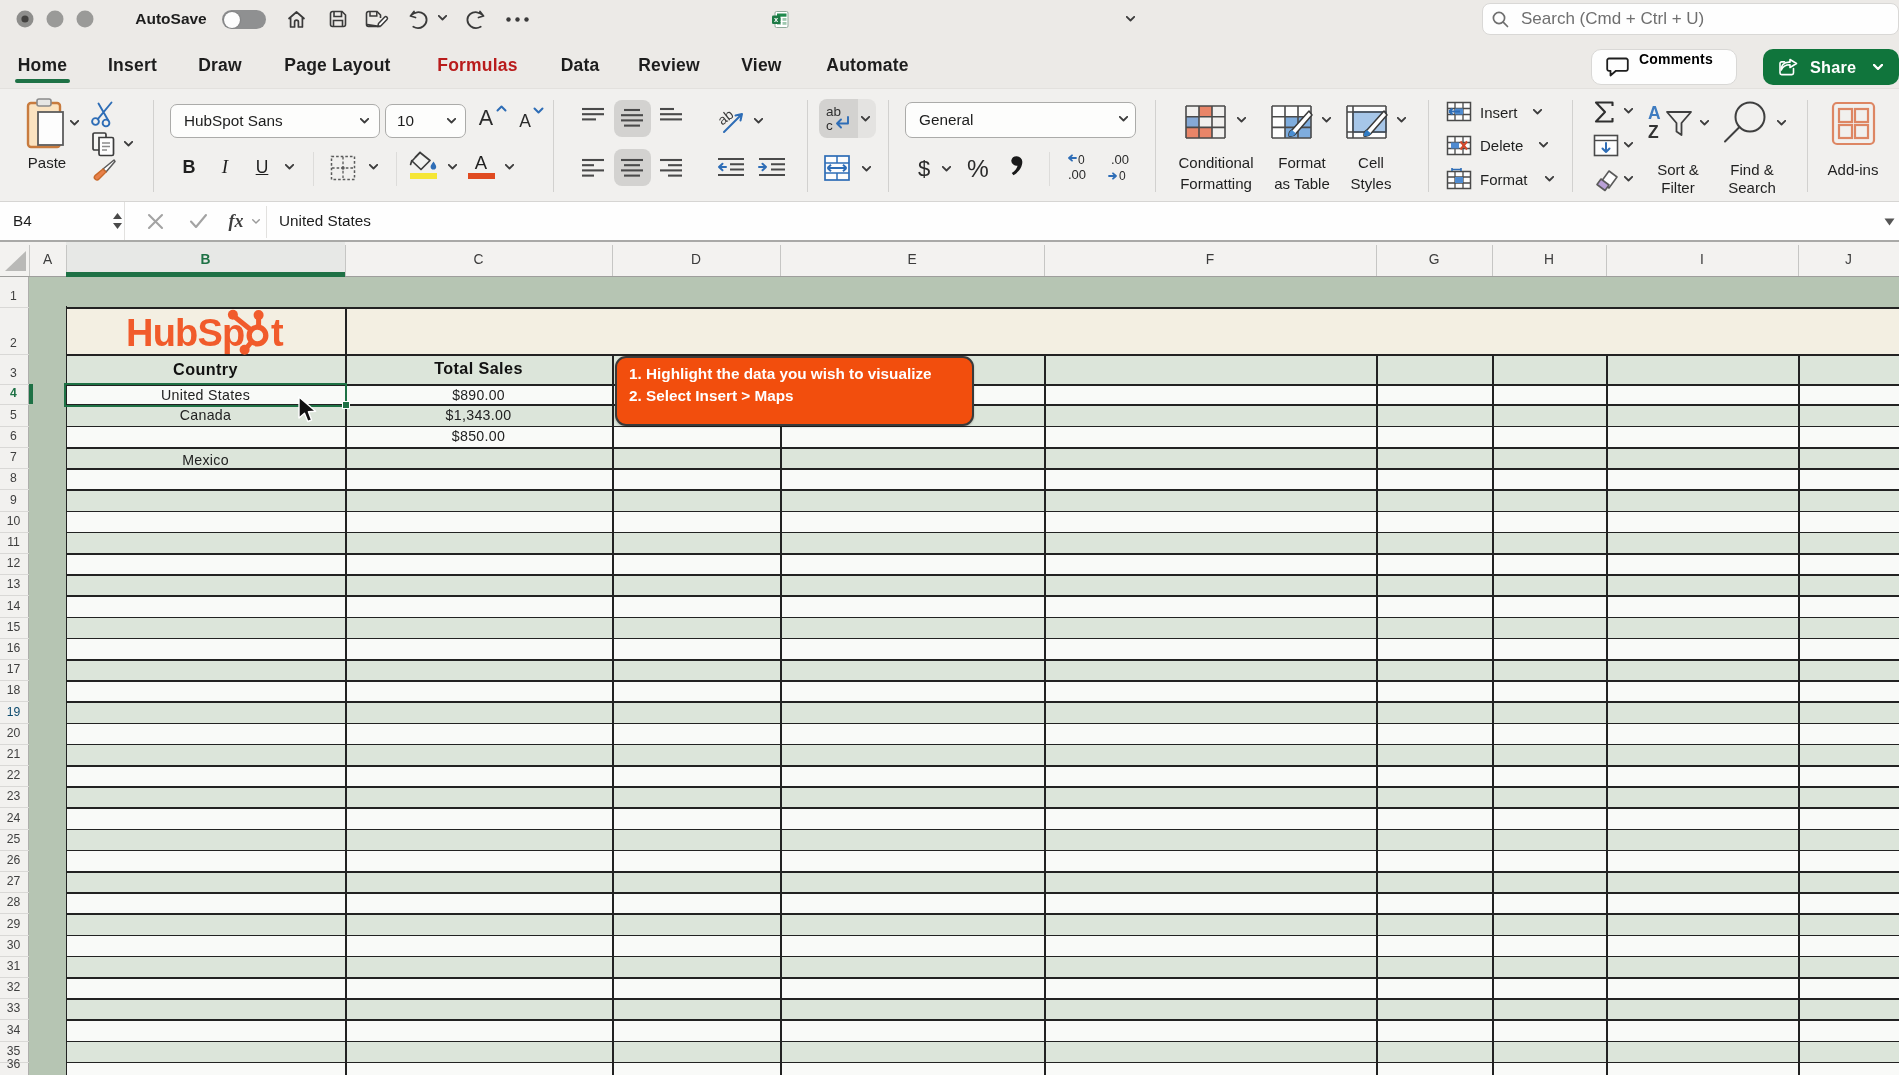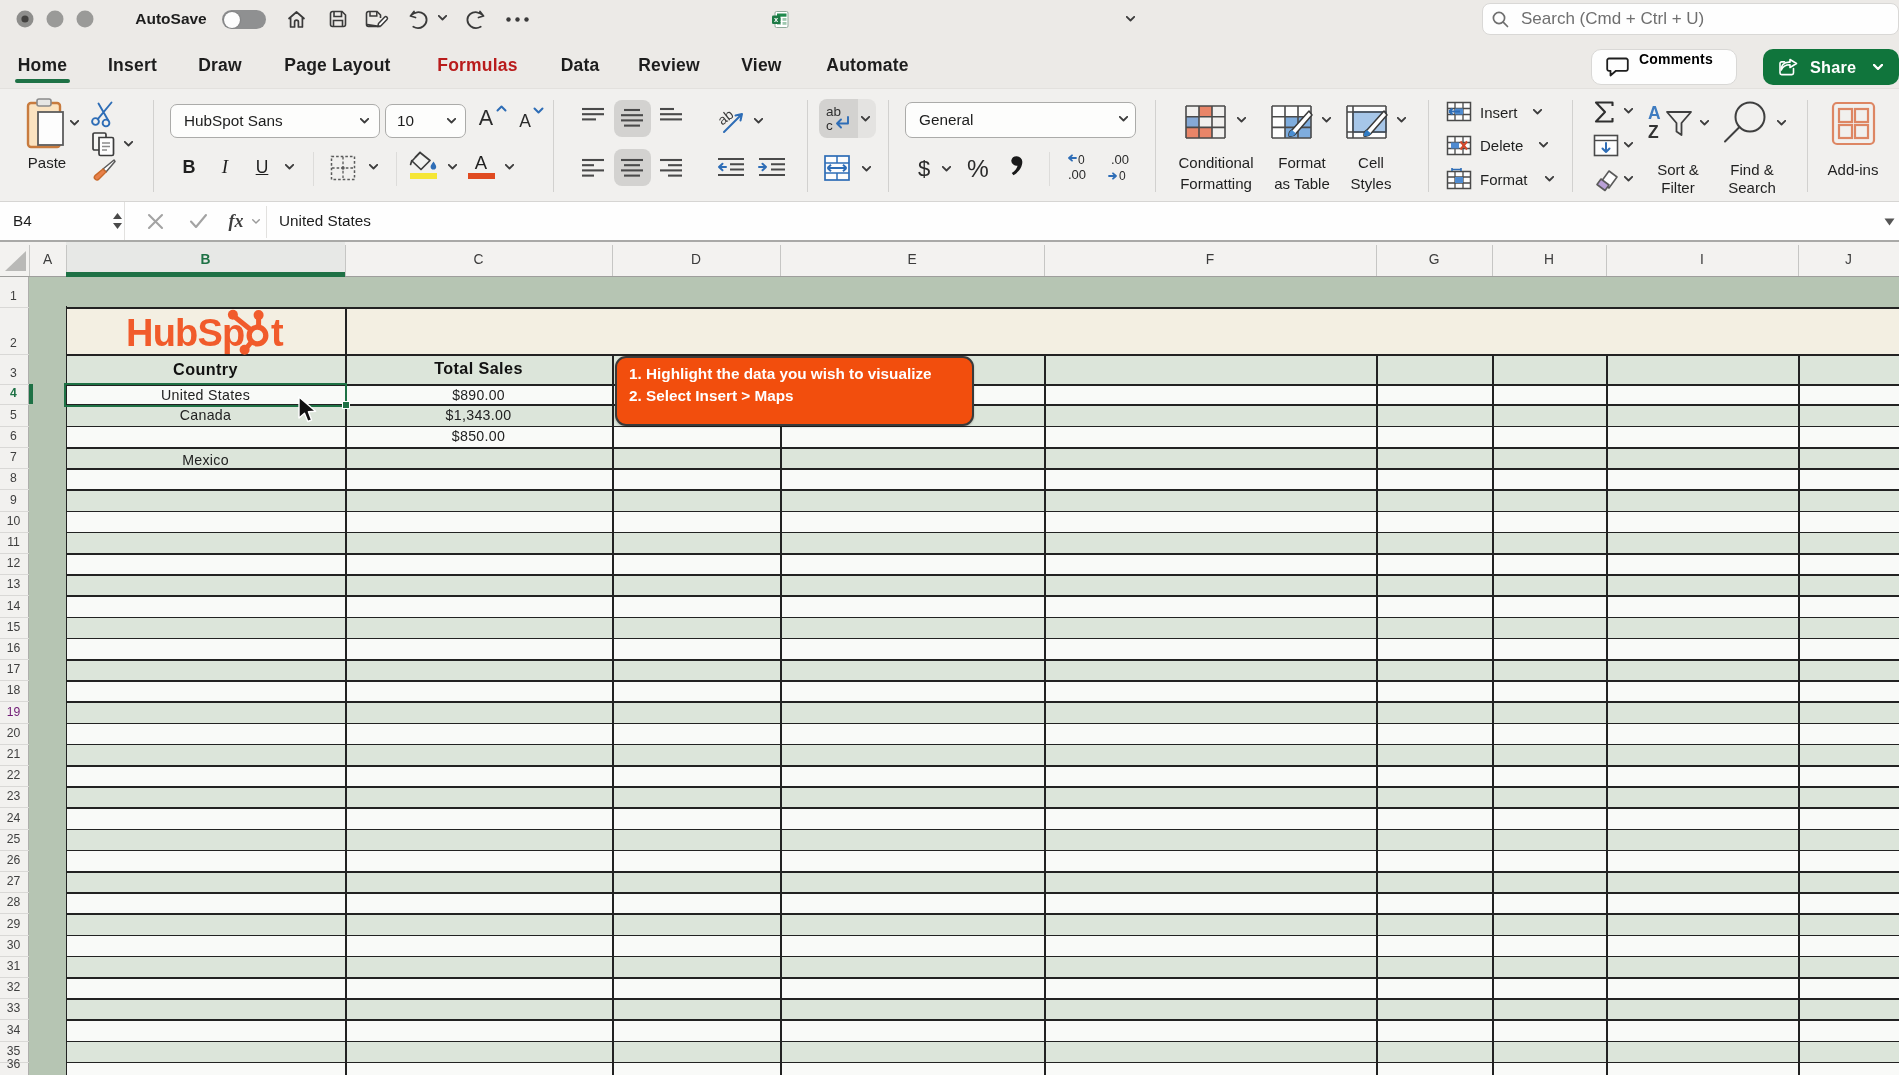--- a/index.html
+++ b/index.html
@@ -548,21 +548,21 @@
 <div class="ab" style="left:0px;top:595.4px;width:27px;height:21.2px;font-size:12.2px;color:#3f3f3f;font-weight:400;display:flex;align-items:flex-end;justify-content:center;padding-bottom:4px">14</div>
 <div class="ab" style="left:0px;top:616.6px;width:29px;height:1px;background:#d9d8d6"></div>
 <div class="ab" style="left:0px;top:616.6px;width:27px;height:21.2px;font-size:12.2px;color:#3f3f3f;font-weight:400;display:flex;align-items:flex-end;justify-content:center;padding-bottom:4px">15</div>
 <div class="ab" style="left:0px;top:637.8px;width:29px;height:1px;background:#d9d8d6"></div>
 <div class="ab" style="left:0px;top:637.8px;width:27px;height:21.2px;font-size:12.2px;color:#3f3f3f;font-weight:400;display:flex;align-items:flex-end;justify-content:center;padding-bottom:4px">16</div>
 <div class="ab" style="left:0px;top:659.0px;width:29px;height:1px;background:#d9d8d6"></div>
 <div class="ab" style="left:0px;top:659.0px;width:27px;height:21.2px;font-size:12.2px;color:#3f3f3f;font-weight:400;display:flex;align-items:flex-end;justify-content:center;padding-bottom:4px">17</div>
 <div class="ab" style="left:0px;top:680.2px;width:29px;height:1px;background:#d9d8d6"></div>
 <div class="ab" style="left:0px;top:680.2px;width:27px;height:21.2px;font-size:12.2px;color:#3f3f3f;font-weight:400;display:flex;align-items:flex-end;justify-content:center;padding-bottom:4px">18</div>
 <div class="ab" style="left:0px;top:701.4px;width:29px;height:1px;background:#d9d8d6"></div>
-<div class="ab" style="left:0px;top:701.4px;width:27px;height:21.2px;font-size:12.2px;color:#701a75;font-weight:400;display:flex;align-items:flex-end;justify-content:center;padding-bottom:4px">19</div>
+<div class="ab" style="left:0px;top:701.4px;width:27px;height:21.2px;font-size:12.2px;color:#0c4a6e;font-weight:400;display:flex;align-items:flex-end;justify-content:center;padding-bottom:4px">19</div>
 <div class="ab" style="left:0px;top:722.6px;width:29px;height:1px;background:#d9d8d6"></div>
 <div class="ab" style="left:0px;top:722.6px;width:27px;height:21.2px;font-size:12.2px;color:#3f3f3f;font-weight:400;display:flex;align-items:flex-end;justify-content:center;padding-bottom:4px">20</div>
 <div class="ab" style="left:0px;top:743.8px;width:29px;height:1px;background:#d9d8d6"></div>
 <div class="ab" style="left:0px;top:743.8px;width:27px;height:21.2px;font-size:12.2px;color:#3f3f3f;font-weight:400;display:flex;align-items:flex-end;justify-content:center;padding-bottom:4px">21</div>
 <div class="ab" style="left:0px;top:765.0px;width:29px;height:1px;background:#d9d8d6"></div>
 <div class="ab" style="left:0px;top:765.0px;width:27px;height:21.2px;font-size:12.2px;color:#3f3f3f;font-weight:400;display:flex;align-items:flex-end;justify-content:center;padding-bottom:4px">22</div>
 <div class="ab" style="left:0px;top:786.2px;width:29px;height:1px;background:#d9d8d6"></div>
 <div class="ab" style="left:0px;top:786.2px;width:27px;height:21.2px;font-size:12.2px;color:#3f3f3f;font-weight:400;display:flex;align-items:flex-end;justify-content:center;padding-bottom:4px">23</div>
 <div class="ab" style="left:0px;top:807.4px;width:29px;height:1px;background:#d9d8d6"></div>
 <div class="ab" style="left:0px;top:807.4px;width:27px;height:21.2px;font-size:12.2px;color:#3f3f3f;font-weight:400;display:flex;align-items:flex-end;justify-content:center;padding-bottom:4px">24</div>

